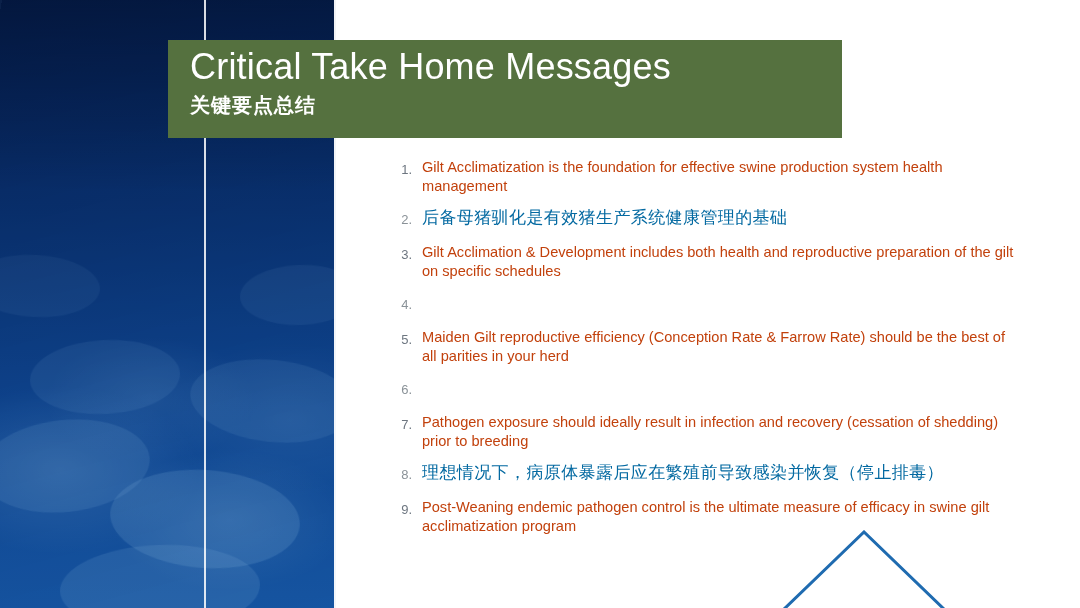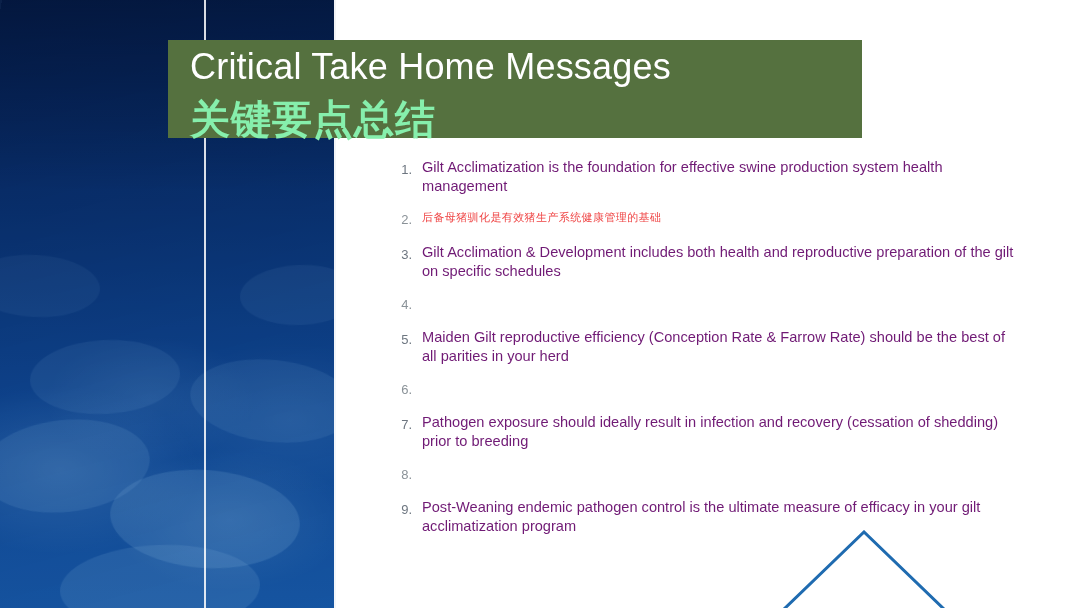--- a/index.html
+++ b/index.html
@@ -90,38 +90,37 @@
   .vrule.v2 { left: 334px; width: 3px; background: rgba(255,255,255,0.95); }
 
   
   .title-box {
     position: absolute;
     left: 168px;
     top: 40px;
     width: 674px;
     height: 98px;
     background: #55713f;
-    padding-left: 20px;
   }
   .title-en {
     position: absolute;
     left: 22px;
     top: 6px;
     color: #ffffff;
     font-size: 36px;
     font-weight: 400;
     letter-spacing: 0.2px;
     white-space: nowrap;
   }
   .title-zh {
     position: absolute;
     left: 22px;
     top: 52px;
-    color: #86efac;
-    font-size: 40px;
+    color: #ffffff;
+    font-size: 20px;
     font-weight: 700;
     letter-spacing: 1px;
     white-space: nowrap;
   }
 
   
   .list {
     position: absolute;
     left: 378px;
     top: 158px;
@@ -139,25 +138,25 @@
     font-size: 13px;
     line-height: 19px;
     padding-top: 2px;
   }
   .item .txt {
     flex: 1 1 auto;
     font-size: 14.6px;
     line-height: 19px;
   }
   .item.en .num { color: #6d7680; }
-  .item.en .txt { color: #701a75; }
+  .item.en .txt { color: #c2410c; }
   .item.zh .num { color: #8a9298; }
   .item.zh .txt {
-    color: #ef4444;
-    font-size: 11px;
+    color: #0369a1;
+    font-size: 17px;
     letter-spacing: 0.4px;
   }
   .item.zh { margin-bottom: 14px; }
 
   
   .chevron {
     position: absolute;
     left: 754px;
     top: 530px;
     width: 220px;
@@ -221,25 +220,26 @@
       <div class="num">6.</div>
     </div>
 
     <div class="item en">
       <div class="num">7.</div>
       <div class="txt">Pathogen exposure should ideally result in infection and recovery (cessation of shedding) prior to breeding</div>
     </div>
 
     <div class="item zh">
       <div class="num">8.</div>
+      <div class="txt">理想情况下，病原体暴露后应在繁殖前导致感染并恢复（停止排毒）</div>
     </div>
 
     <div class="item en">
       <div class="num">9.</div>
-      <div class="txt">Post-Weaning endemic pathogen control is the ultimate measure of efficacy in your gilt acclimatization program</div>
+      <div class="txt">Post-Weaning endemic pathogen control is the ultimate measure of efficacy in swine gilt acclimatization program</div>
     </div>
 
 
   </div>
 
   <div class="chevron">
     <svg width="220" height="110" viewBox="0 0 220 110">
       <polyline points="0,108 110,2 220,108" fill="none" stroke="#1F6BB0" stroke-width="3"></polyline>
     </svg>
   </div>

